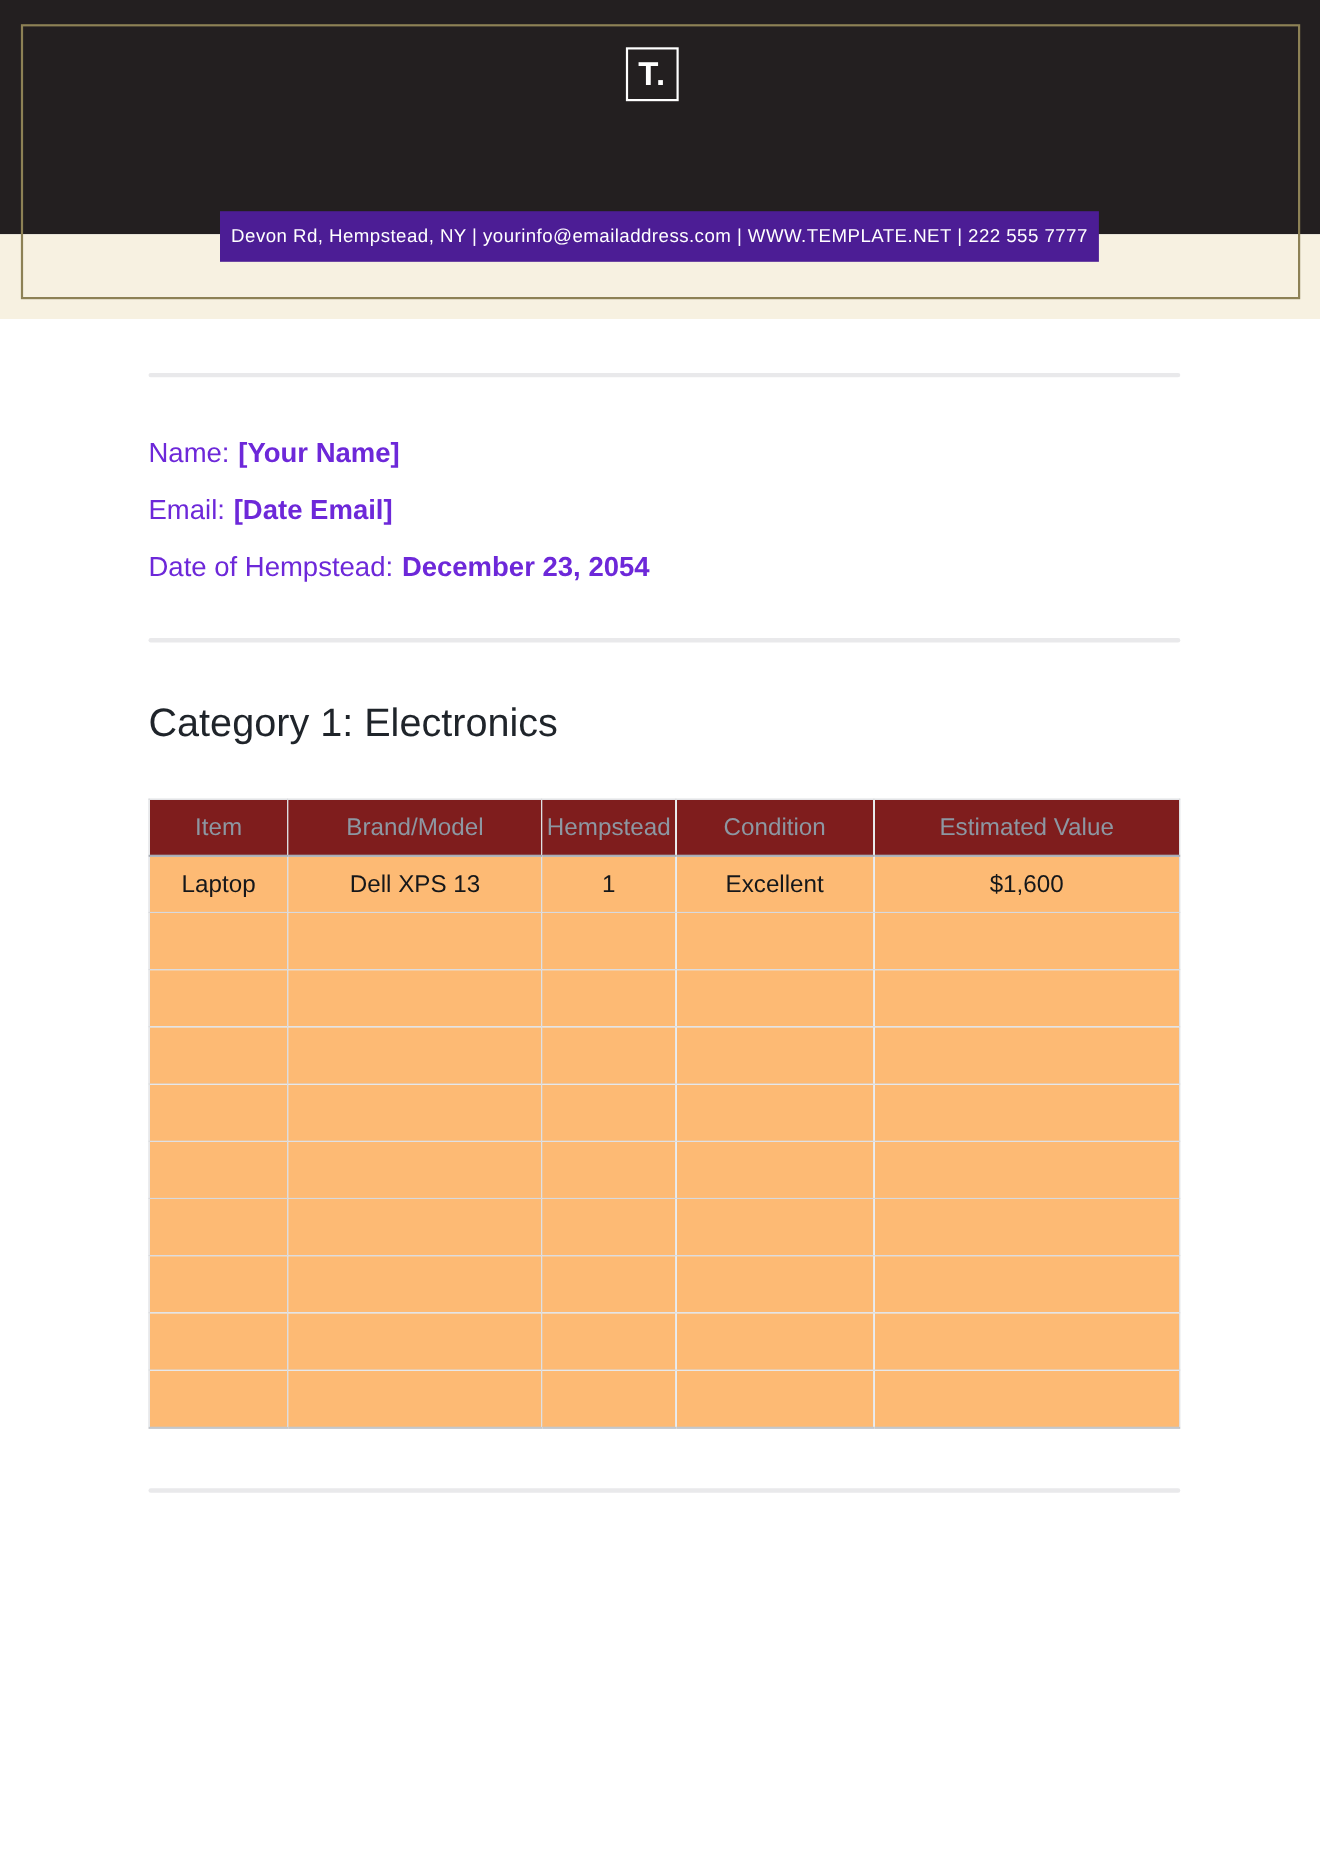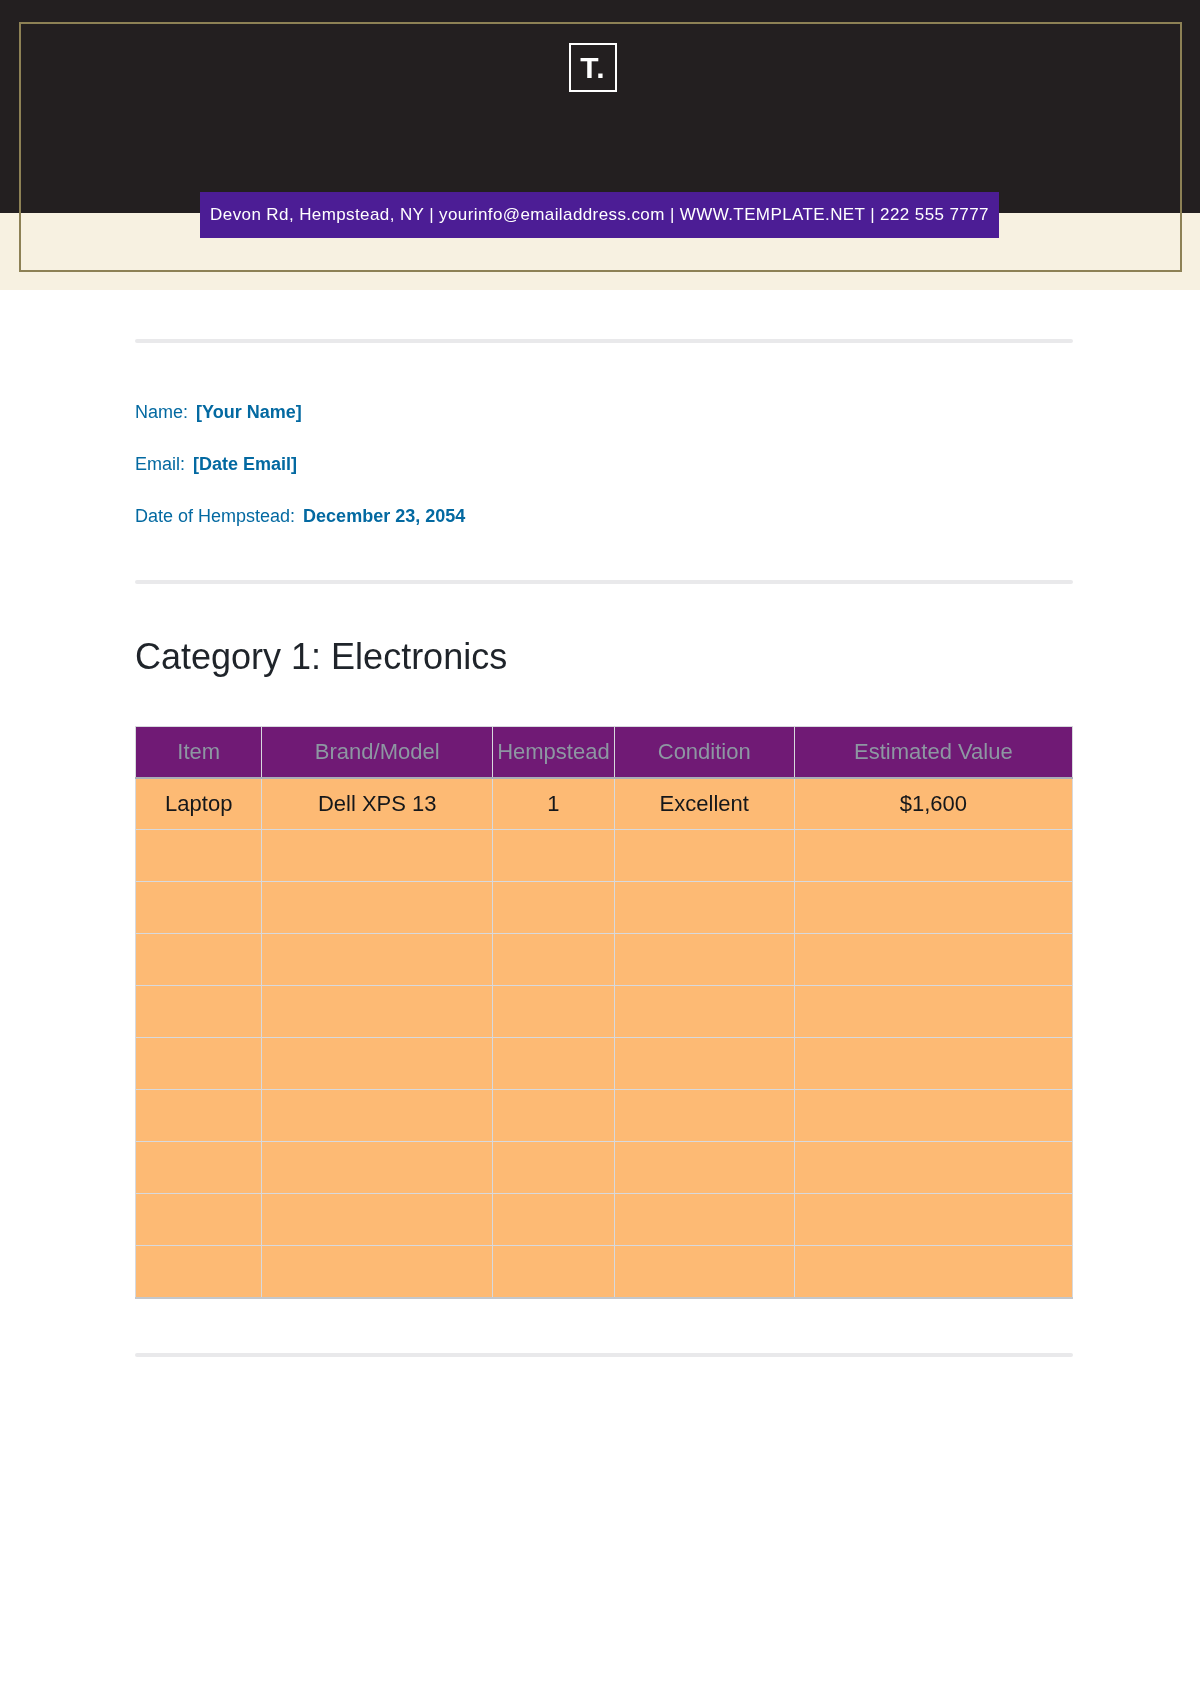--- a/index.html
+++ b/index.html
@@ -24,31 +24,31 @@
   .doc-title{margin-top:108px;text-align:center;line-height:54px;white-space:nowrap;}
   .doc-title span{display:inline-block;transform:scaleX(.88);transform-origin:center;
                   font-size:47px;font-weight:bold;letter-spacing:-1px;color:#25282d;}
 
   .divider{height:4px;background:#e9e9eb;border-radius:2px;border:0;margin:0;}
   .divider-1{margin-top:49px;}
   .divider-2{margin-top:38px;}
   .divider-3{margin-top:54px;}
 
   .info-block{margin-top:43px;}
-  .field-line{line-height:52px;font-size:18px;color:#0369a1;}
+  .field-line{line-height:52px;font-size:25px;color:#6d28d9;}
   .field-label{font-weight:normal;}
   .field-value{font-weight:bold;margin-left:8px;}
 
   .section-heading{margin-top:53px;line-height:40px;font-size:36px;font-weight:normal;color:#1f242a;}
 
   table.inv{margin-top:49px;width:938px;border-collapse:collapse;table-layout:fixed;}
   .inv th,.inv td{border:1px solid #d7d9dd;text-align:center;vertical-align:middle;
                   overflow:hidden;white-space:nowrap;}
   .inv thead tr{height:51px;}
-  .inv th{background:#701a75;color:#8d97a2;font-weight:normal;font-size:22px;
+  .inv th{background:#7f1d1d;color:#8d97a2;font-weight:normal;font-size:22px;
           border-bottom:2px solid #a9aeb6;}
   .inv tbody tr{height:52px;}
   .inv td{font-size:22px;color:#15171a;background:#fdba74;}
   .inv tbody tr:last-child td{border-bottom:2px solid #c3c7cc;}
   .inv col.c1{width:13.5%;} .inv col.c2{width:24.6%;} .inv col.c3{width:13.0%;}
   .inv col.c4{width:19.2%;} .inv col.c5{width:29.7%;}
 </style>
 </head>
 <body>
 

